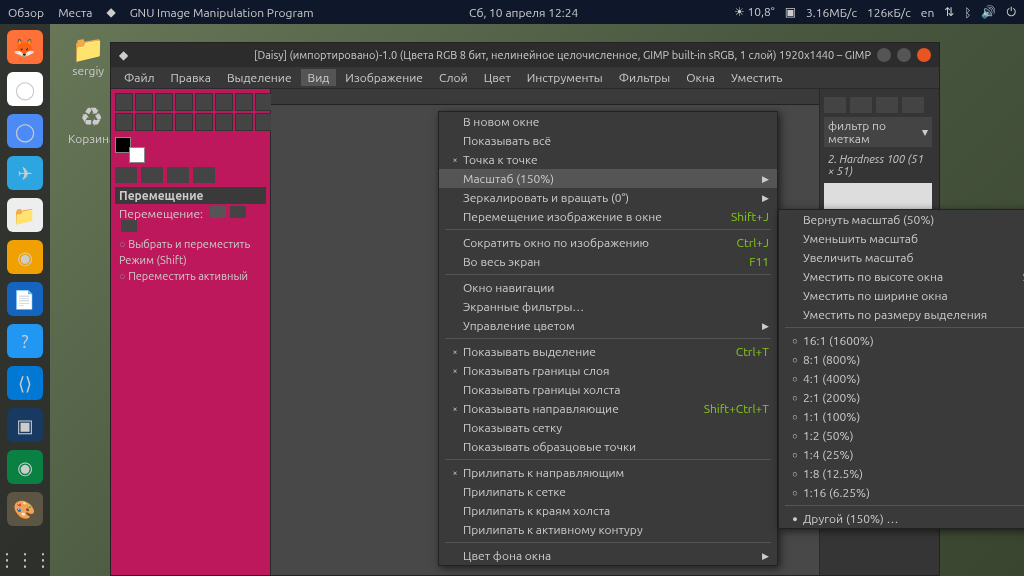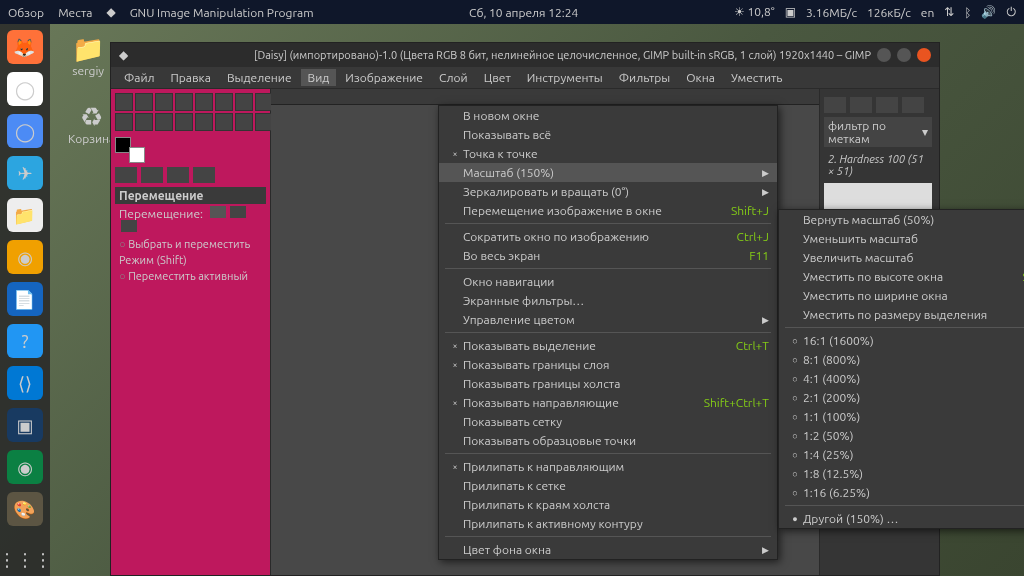--- a/index.html
+++ b/index.html
@@ -26,21 +26,21 @@
 .fgbg .bg{position:absolute;width:16px;height:16px;background:#fff;border:1px solid #888;bottom:0;right:0}
 .tab-strip{display:flex;gap:4px;margin:4px 0}
 .tab-strip .t{width:22px;height:16px;background:#444}
 .panel-title{background:#3a3a3a;padding:2px 4px;font-weight:bold;margin-top:4px}
 .opt-row{padding:2px 4px;font-size:11px}
 .radio::before{content:"○ ";color:#888}
 .canvas-area{flex:1;background:#484848;position:relative}
 .ruler-h{height:16px;background:#3a3a3a;border-bottom:1px solid #222}
 .right-panel{width:120px;background:#353535;border-left:1px solid #2a2a2a;padding:4px}
 .dropdown{position:absolute;background:#3a3a3a;border:1px solid #222;box-shadow:2px 2px 8px rgba(0,0,0,0.6);z-index:100}
-.menu1{left:167px;top:16px;width:340px}
+.menu1{left:167px;top:22px;width:340px}
 .menu2{left:507px;top:120px;width:318px}
 .dropdown .item{display:flex;align-items:center;padding:3px 8px;cursor:pointer}
 .dropdown .item.highlight{background:#555}
 .dropdown .item.disabled{color:#777}
 .dropdown .item .chk{width:16px;text-align:center;font-size:9px}
 .dropdown .item .lbl{flex:1}
 .dropdown .item .accel{color:#84cc16;margin-left:12px}
 .dropdown .item .arrow{margin-left:8px;font-size:9px}
 .dropdown .sep{height:1px;background:#555;margin:3px 6px}
 .search-box{width:108px;background:#444;padding:2px 4px;font-size:10px;color:#aaa;margin:4px 0;display:flex;align-items:center}

